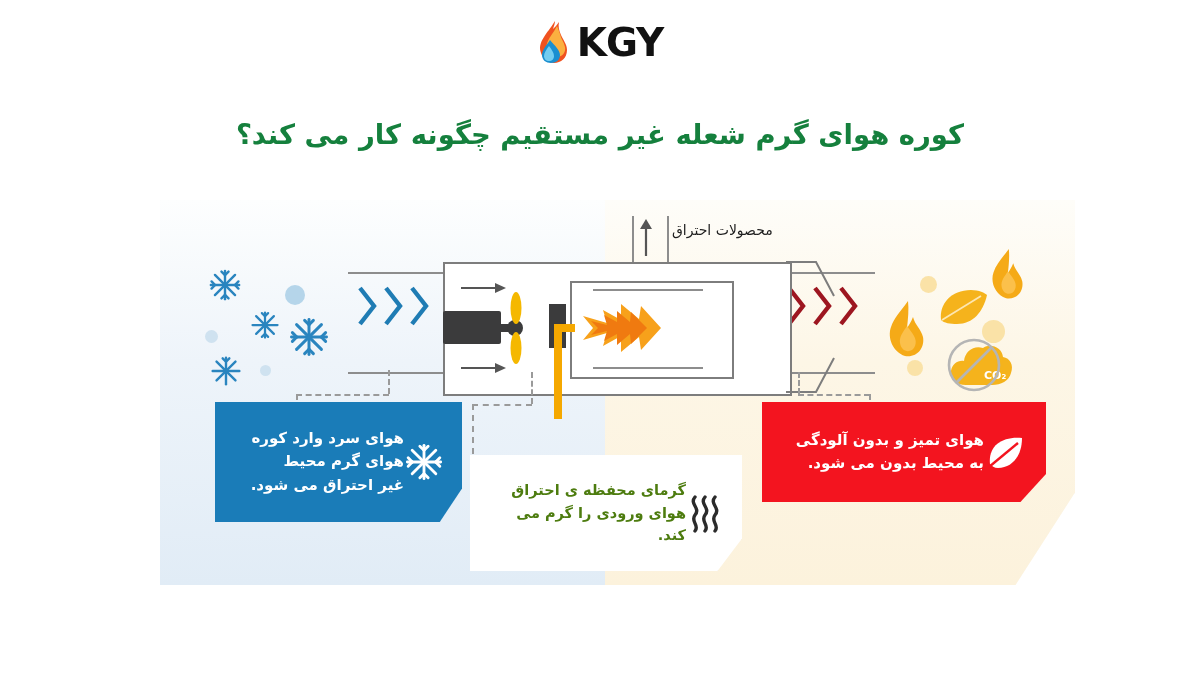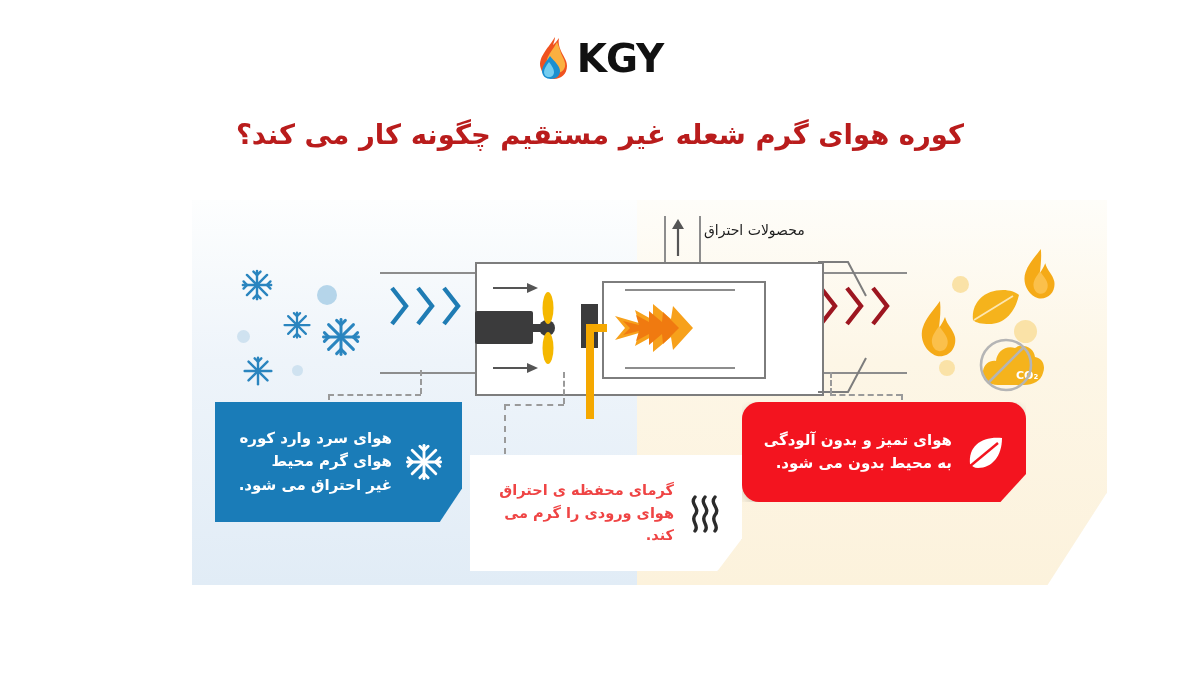--- a/index.html
+++ b/index.html
@@ -3,43 +3,42 @@
 <meta charset="utf-8">
 <style>
   html,body{margin:0;padding:0;}
   body{
     width:1200px;height:675px;background:#ffffff;
     font-family:"DejaVu Sans","Liberation Sans",sans-serif;
     overflow:hidden;position:relative;
   }
   
   .logo{
-    position:absolute;left:0;right:0;top:34px;height:48px;
+    position:absolute;left:0;right:0;top:18px;height:48px;
     display:flex;align-items:center;justify-content:center;gap:6px;
   }
   .logo-mark{width:34px;height:44px;display:block;}
   .logo-word{
     font-size:39px;font-weight:bold;letter-spacing:-1px;color:#111111;
     font-family:"DejaVu Sans","Liberation Sans",sans-serif;line-height:1;
   }
   .page-title{
     position:absolute;left:0;right:0;top:118px;text-align:center;
-    direction:rtl;font-size:27.5px;font-weight:bold;color:#b91c1c;
+    direction:rtl;font-size:27.5px;font-weight:bold;color:#15803d;
     font-family:"DejaVu Sans","Liberation Sans",sans-serif;
     letter-spacing:-0.3px;
   }
   
   .panel{
     position:absolute;left:160px;top:200px;width:915px;height:385px;
     background:#fbfcfd;
     -webkit-clip-path:polygon(0 0,100% 0,100% 76%,93.5% 100%,0 100%);
     clip-path:polygon(0 0,100% 0,100% 76%,93.5% 100%,0 100%);
     box-shadow:0 2px 7px rgba(0,0,0,.10);
     overflow:hidden;
-    margin-left:32px;
   }
   .zone{position:absolute;top:0;bottom:0;}
   .zone-cold{left:0;width:445px;
     background:linear-gradient(to bottom,#fdfefe 0%,#eef4fa 42%,#e1ecf6 100%);}
   .zone-hot{left:445px;right:0;
     background:linear-gradient(to bottom,#fefdf9 0%,#fdf6e6 42%,#fcf2dc 100%);}
   .panel-inner{position:absolute;inset:0;}
 
   
   .flake{position:absolute;color:#2a85bf;line-height:1;}
@@ -65,34 +64,34 @@
   .flame{position:absolute;}
   .leaf{position:absolute;}
   .noco2{position:absolute;}
 
   
   .dash-h{position:absolute;border-top:2px dashed #9a9a9a;height:0;}
   .dash-v{position:absolute;border-left:2px dashed #9a9a9a;width:0;}
 
   
   .callout{
-    position:absolute;display:flex;align-items:center;gap:12px;
+    position:absolute;display:flex;align-items:center;
     direction:rtl;padding:14px 18px 14px 14px;
     -webkit-clip-path:polygon(0 0,100% 0,100% 72%,91% 100%,0 100%);
     clip-path:polygon(0 0,100% 0,100% 72%,91% 100%,0 100%);
     box-shadow:0 3px 8px rgba(0,0,0,.16);
   }
   .callout .ico{flex:0 0 auto;display:flex;align-items:center;justify-content:center;}
   .callout .txt{
     font-size:15px;line-height:1.55;font-weight:bold;text-align:right;
     font-family:"DejaVu Sans","Liberation Sans",sans-serif;
   }
   .callout-blue{background:#1a7cb8;color:#ffffff;}
   .callout-red{background:#f3141f;color:#ffffff;}
-  .callout-white{background:#ffffff;color:#ef4444;justify-content:center;}
+  .callout-white{background:#ffffff;color:#4d7c0f;justify-content:center;}
   .callout-white .txt{font-size:14.5px;}
 
   .top-label{
     position:absolute;direction:rtl;font-size:14px;color:#1d1d1d;
     font-family:"DejaVu Sans","Liberation Sans",sans-serif;
     white-space:nowrap;
   }
 </style>
 </head>
 <body>
@@ -328,21 +327,21 @@
         <path d="M29 6 C23 13 35 17 29 24 C24 31 34 34 29 40"></path>
       </g>
     </svg>
   </span>
   <span class="txt">
     <span>گرمای محفظه ی احتراق</span><br>
     <span>هوای ورودی را گرم می کند.</span>
   </span>
 </div>
 
-<div class="callout callout-red" style="left:742px;top:402px;width:252px;height:72px;border-radius:17px;">
+<div class="callout callout-red" style="left:762px;top:402px;width:252px;height:72px;">
   <span class="ico">
     <svg width="44" height="44" viewBox="0 0 44 44">
       <path d="M6 34 C4 16 18 6 38 8 C38 26 28 38 14 38 C10 38 8 36 6 34 Z" fill="#ffffff"></path>
       <line x1="5" y1="37" x2="34" y2="13" stroke="#f3141f" stroke-width="2.4"></line>
     </svg>
   </span>
   <span class="txt">
     <span>هوای تمیز و بدون آلودگی</span><br>
     <span>به محیط بدون می شود.</span>
   </span>

